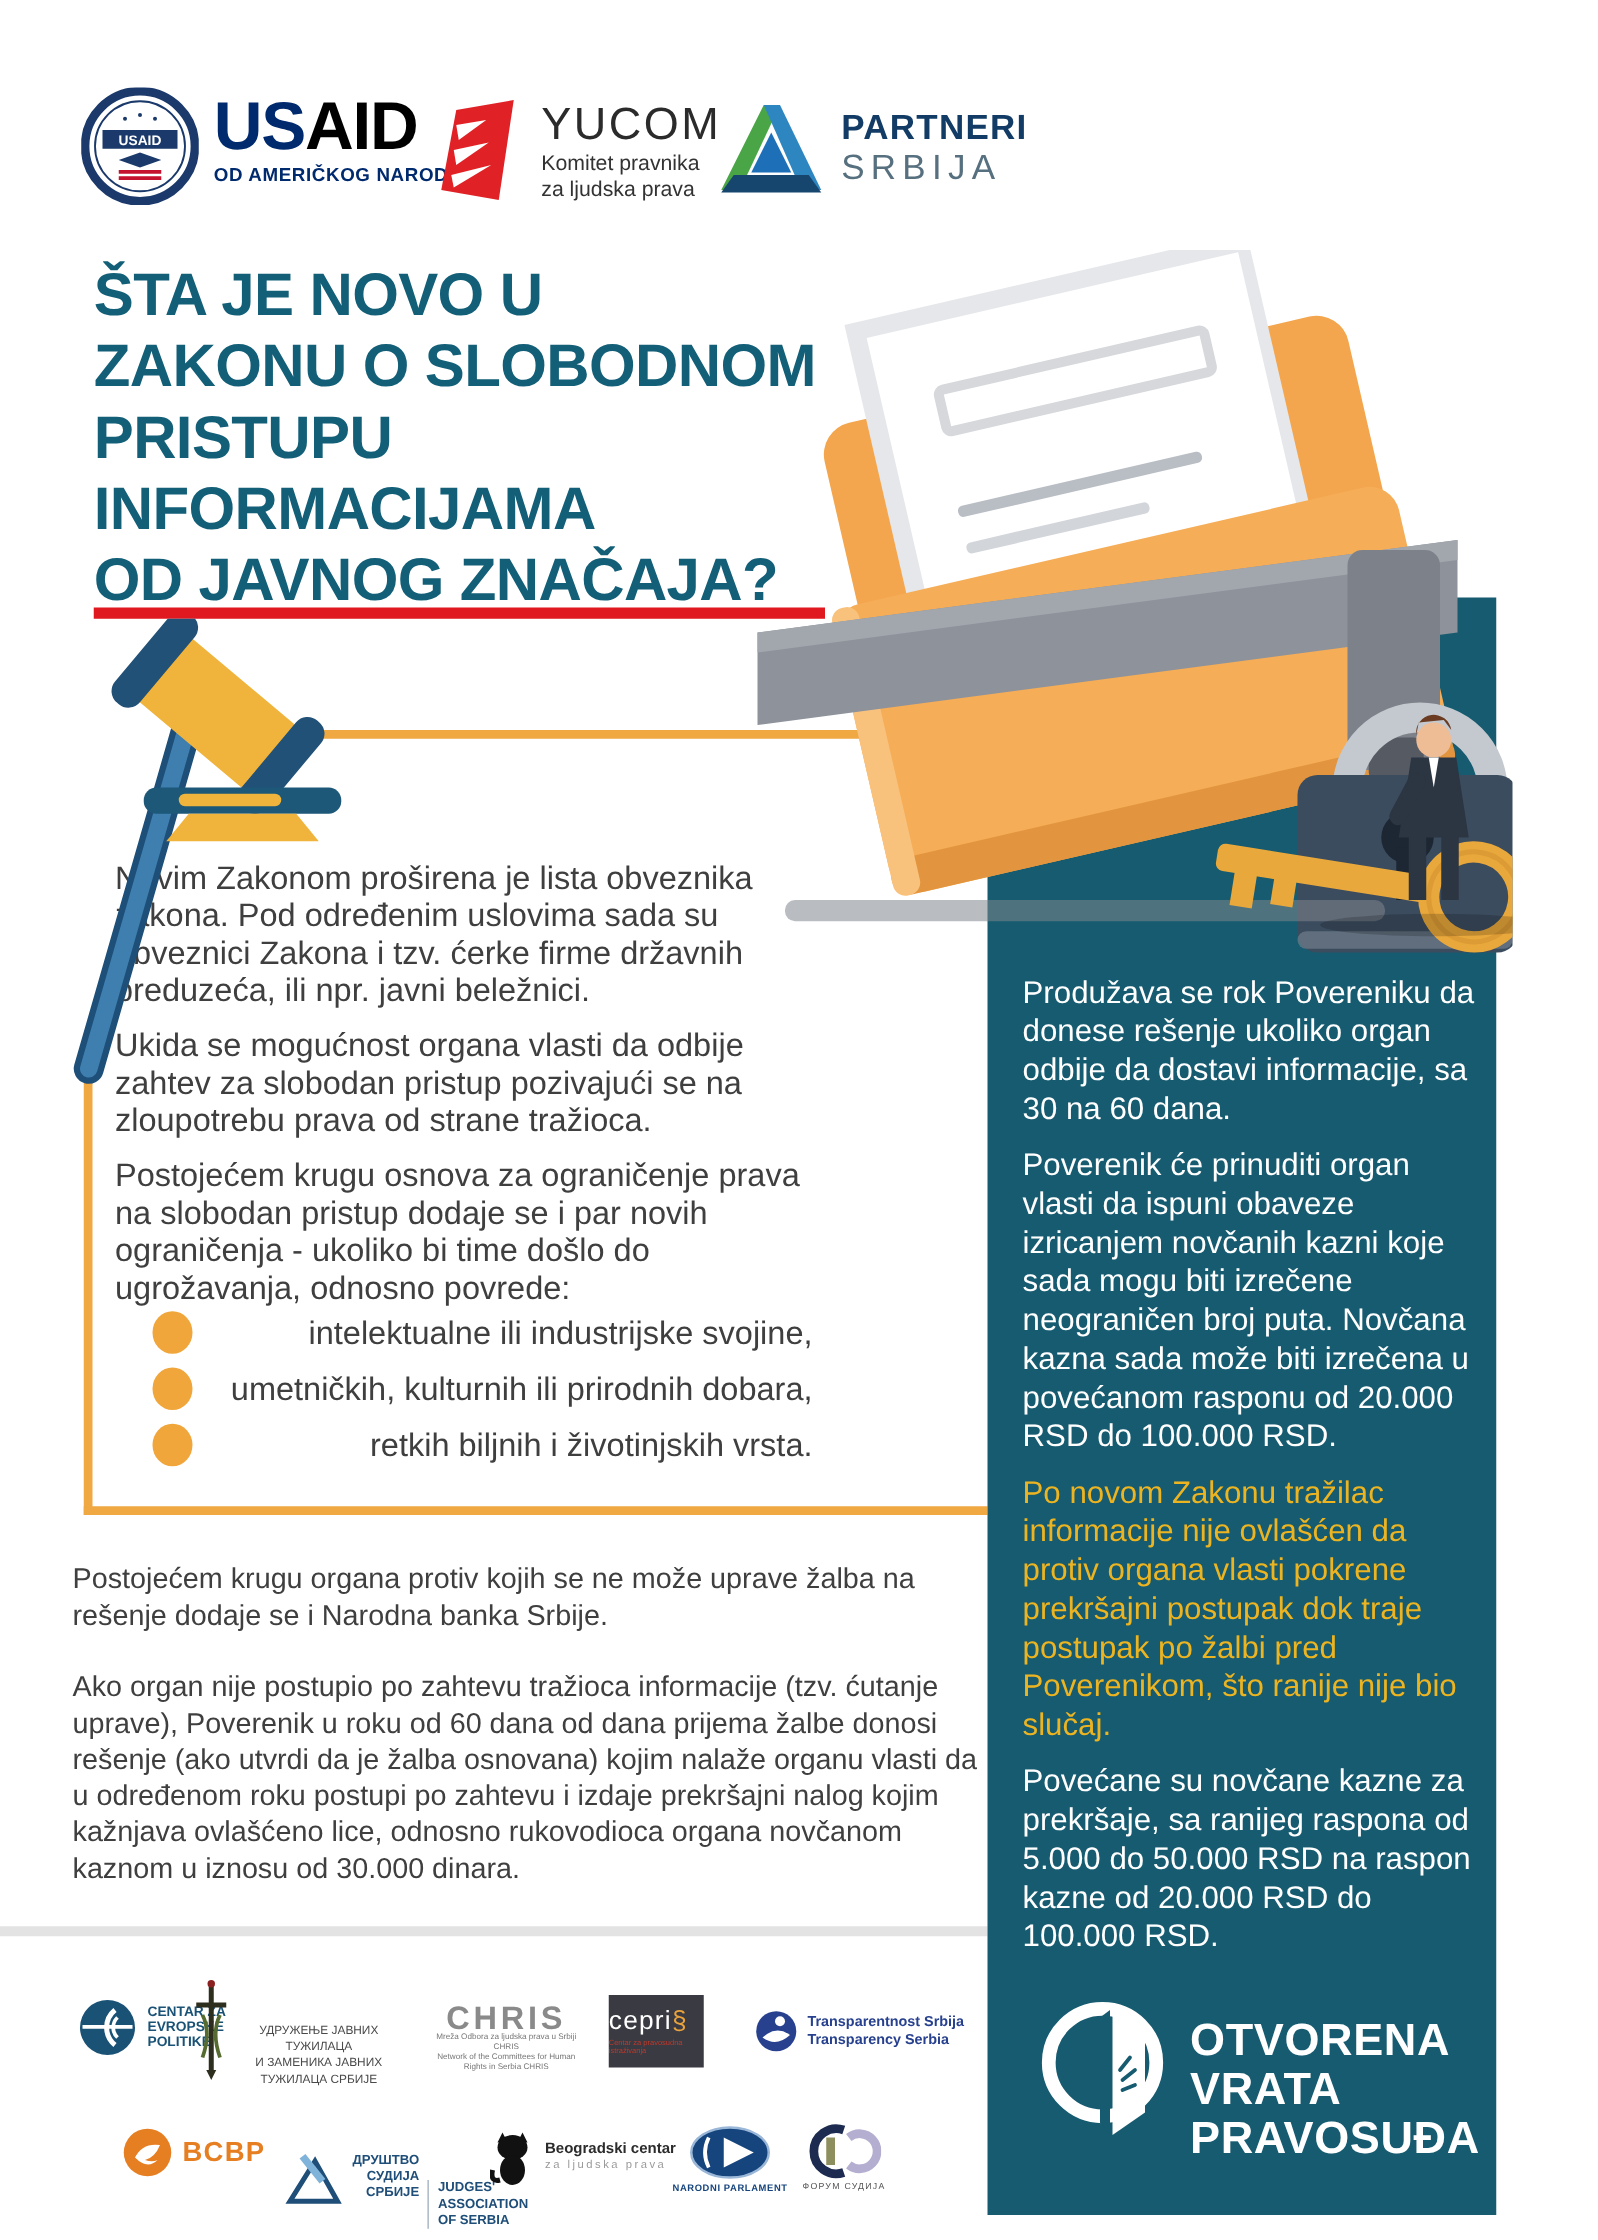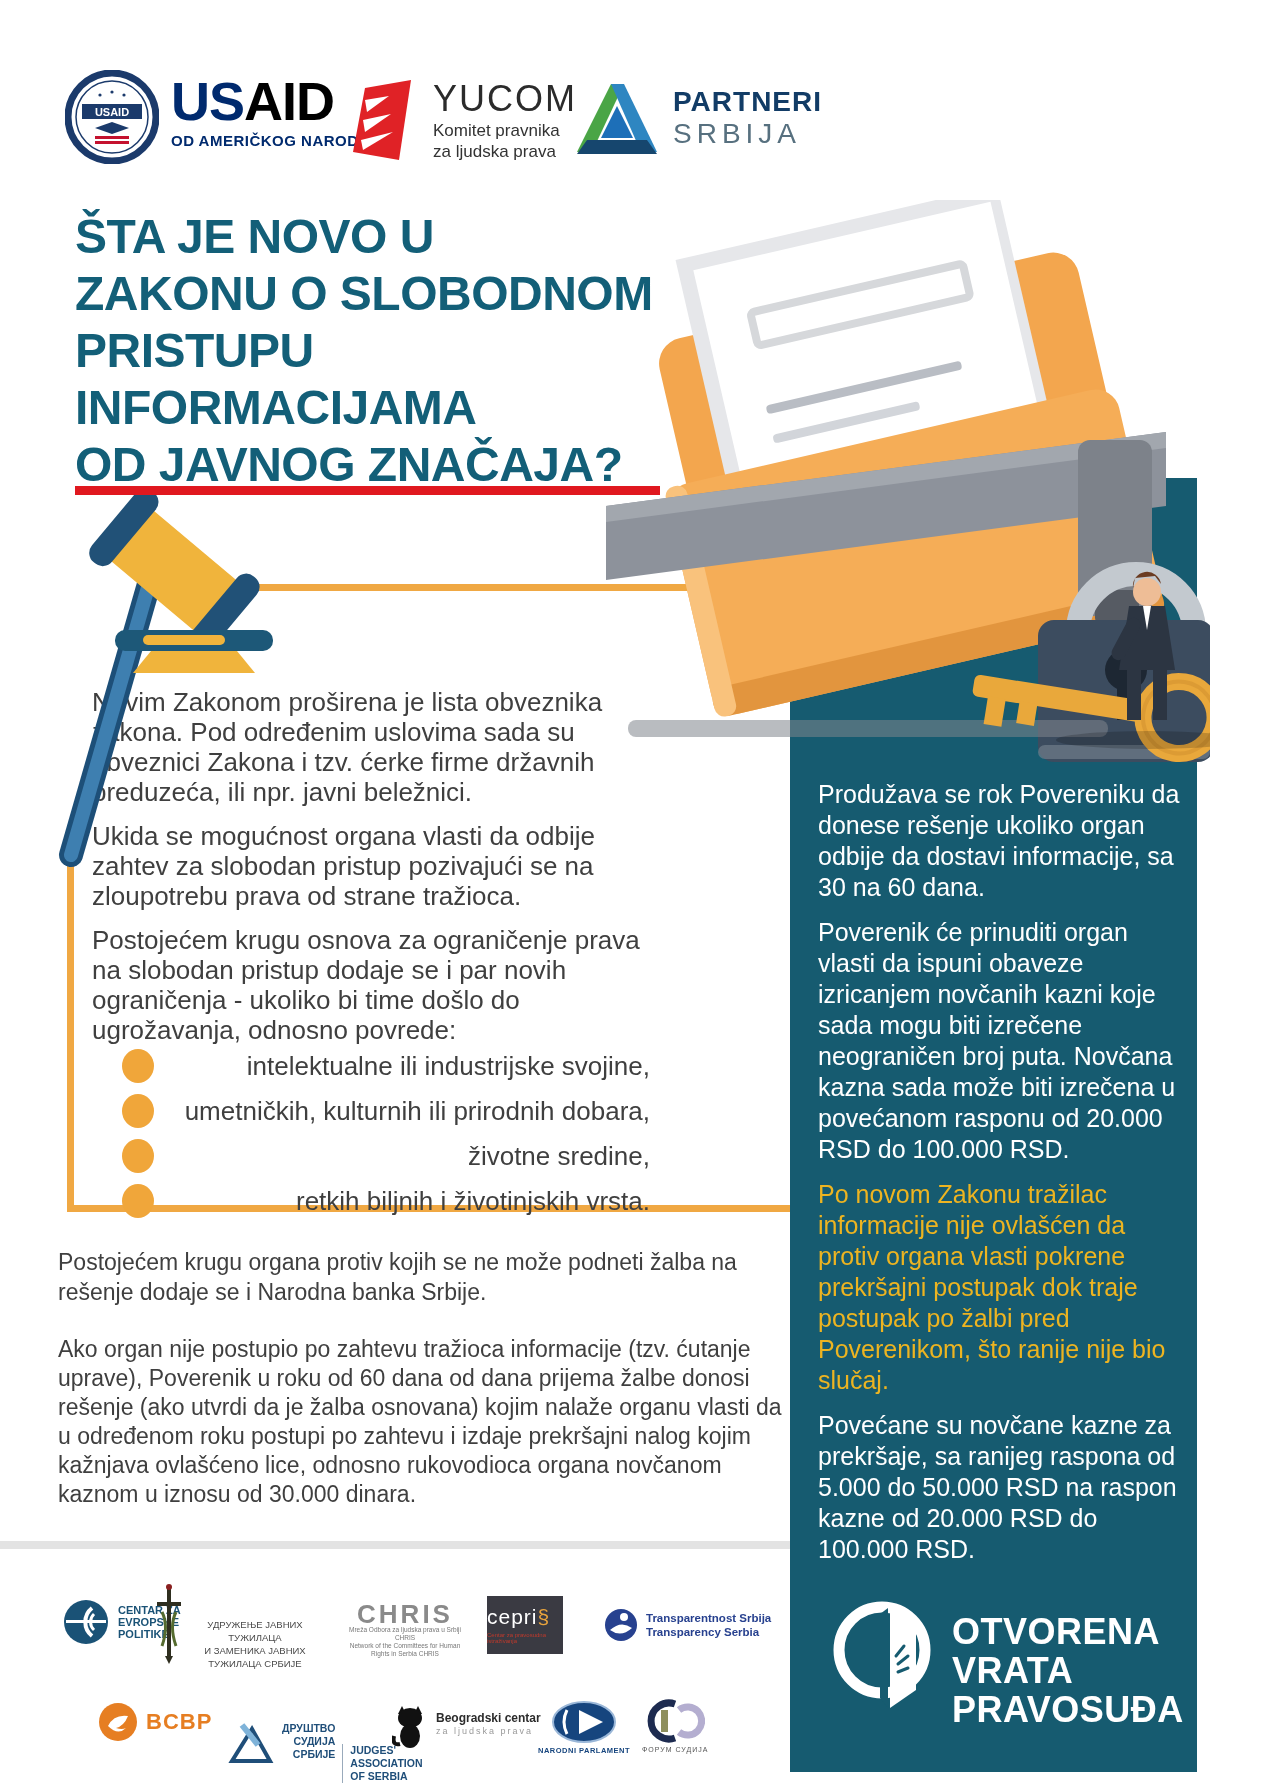--- a/index.html
+++ b/index.html
@@ -192,25 +192,24 @@
 <div class="abs o-line frame-left"></div>
 <div class="abs o-line frame-bottom"></div>
 
 <div class="abs left-col">
   <p>Novim Zakonom proširena je lista obveznika zakona. Pod određenim uslovima sada su obveznici Zakona i tzv. ćerke firme državnih preduzeća, ili npr. javni beležnici.</p>
   <p>Ukida se mogućnost organa vlasti da odbije zahtev za slobodan pristup pozivajući se na zloupotrebu prava od strane tražioca.</p>
   <p class="tight">Postojećem krugu osnova za ograničenje prava na slobodan pristup dodaje se i par novih ograničenja - ukoliko bi time došlo do ugrožavanja, odnosno povrede:</p>
   <ul class="blist">
     <li><span class="dot"></span><span class="btxt">intelektualne ili industrijske svojine,</span></li>
     <li><span class="dot"></span><span class="btxt">umetničkih, kulturnih ili prirodnih dobara,</span></li>
-    <li><span class="dot"></span><span class="btxt">životne sredine,</span></li>
     <li><span class="dot"></span><span class="btxt">retkih biljnih i životinjskih vrsta.</span></li>
   </ul>
 </div>
-<div class="abs para4">Postojećem krugu organa protiv kojih se ne može podneti žalba na rešenje dodaje se i Narodna banka Srbije.</div>
+<div class="abs para4">Postojećem krugu organa protiv kojih se ne može uprave žalba na rešenje dodaje se i Narodna banka Srbije.</div>
 <div class="abs para5">Ako organ nije postupio po zahtevu tražioca informacije (tzv. ćutanje uprave), Poverenik u roku od 60 dana od dana prijema žalbe donosi rešenje (ako utvrdi da je žalba osnovana) kojim nalaže organu vlasti da u određenom roku postupi po zahtevu i izdaje prekršajni nalog kojim kažnjava ovlašćeno lice, odnosno rukovodioca organa novčanom kaznom u iznosu od 30.000 dinara.</div>
 <div class="abs divider"></div>
 
 <div class="abs right-col">
   <p>Produžava se rok Povereniku da donese rešenje ukoliko organ odbije da dostavi informacije, sa 30 na 60 dana.</p>
   <p>Poverenik će prinuditi organ vlasti da ispuni obaveze izricanjem novčanih kazni koje sada mogu biti izrečene neograničen broj puta. Novčana kazna sada može biti izrečena u povećanom rasponu od 20.000 RSD do 100.000 RSD.</p>
   <p class="gold">Po novom Zakonu tražilac informacije nije ovlašćen da protiv organa vlasti pokrene prekršajni postupak dok traje postupak po žalbi pred Poverenikom, što ranije nije bio slučaj.</p>
   <p>Povećane su novčane kazne za prekršaje, sa ranijeg raspona od 5.000 do 50.000 RSD na raspon kazne od 20.000 RSD do 100.000 RSD.</p>
 </div>
 

